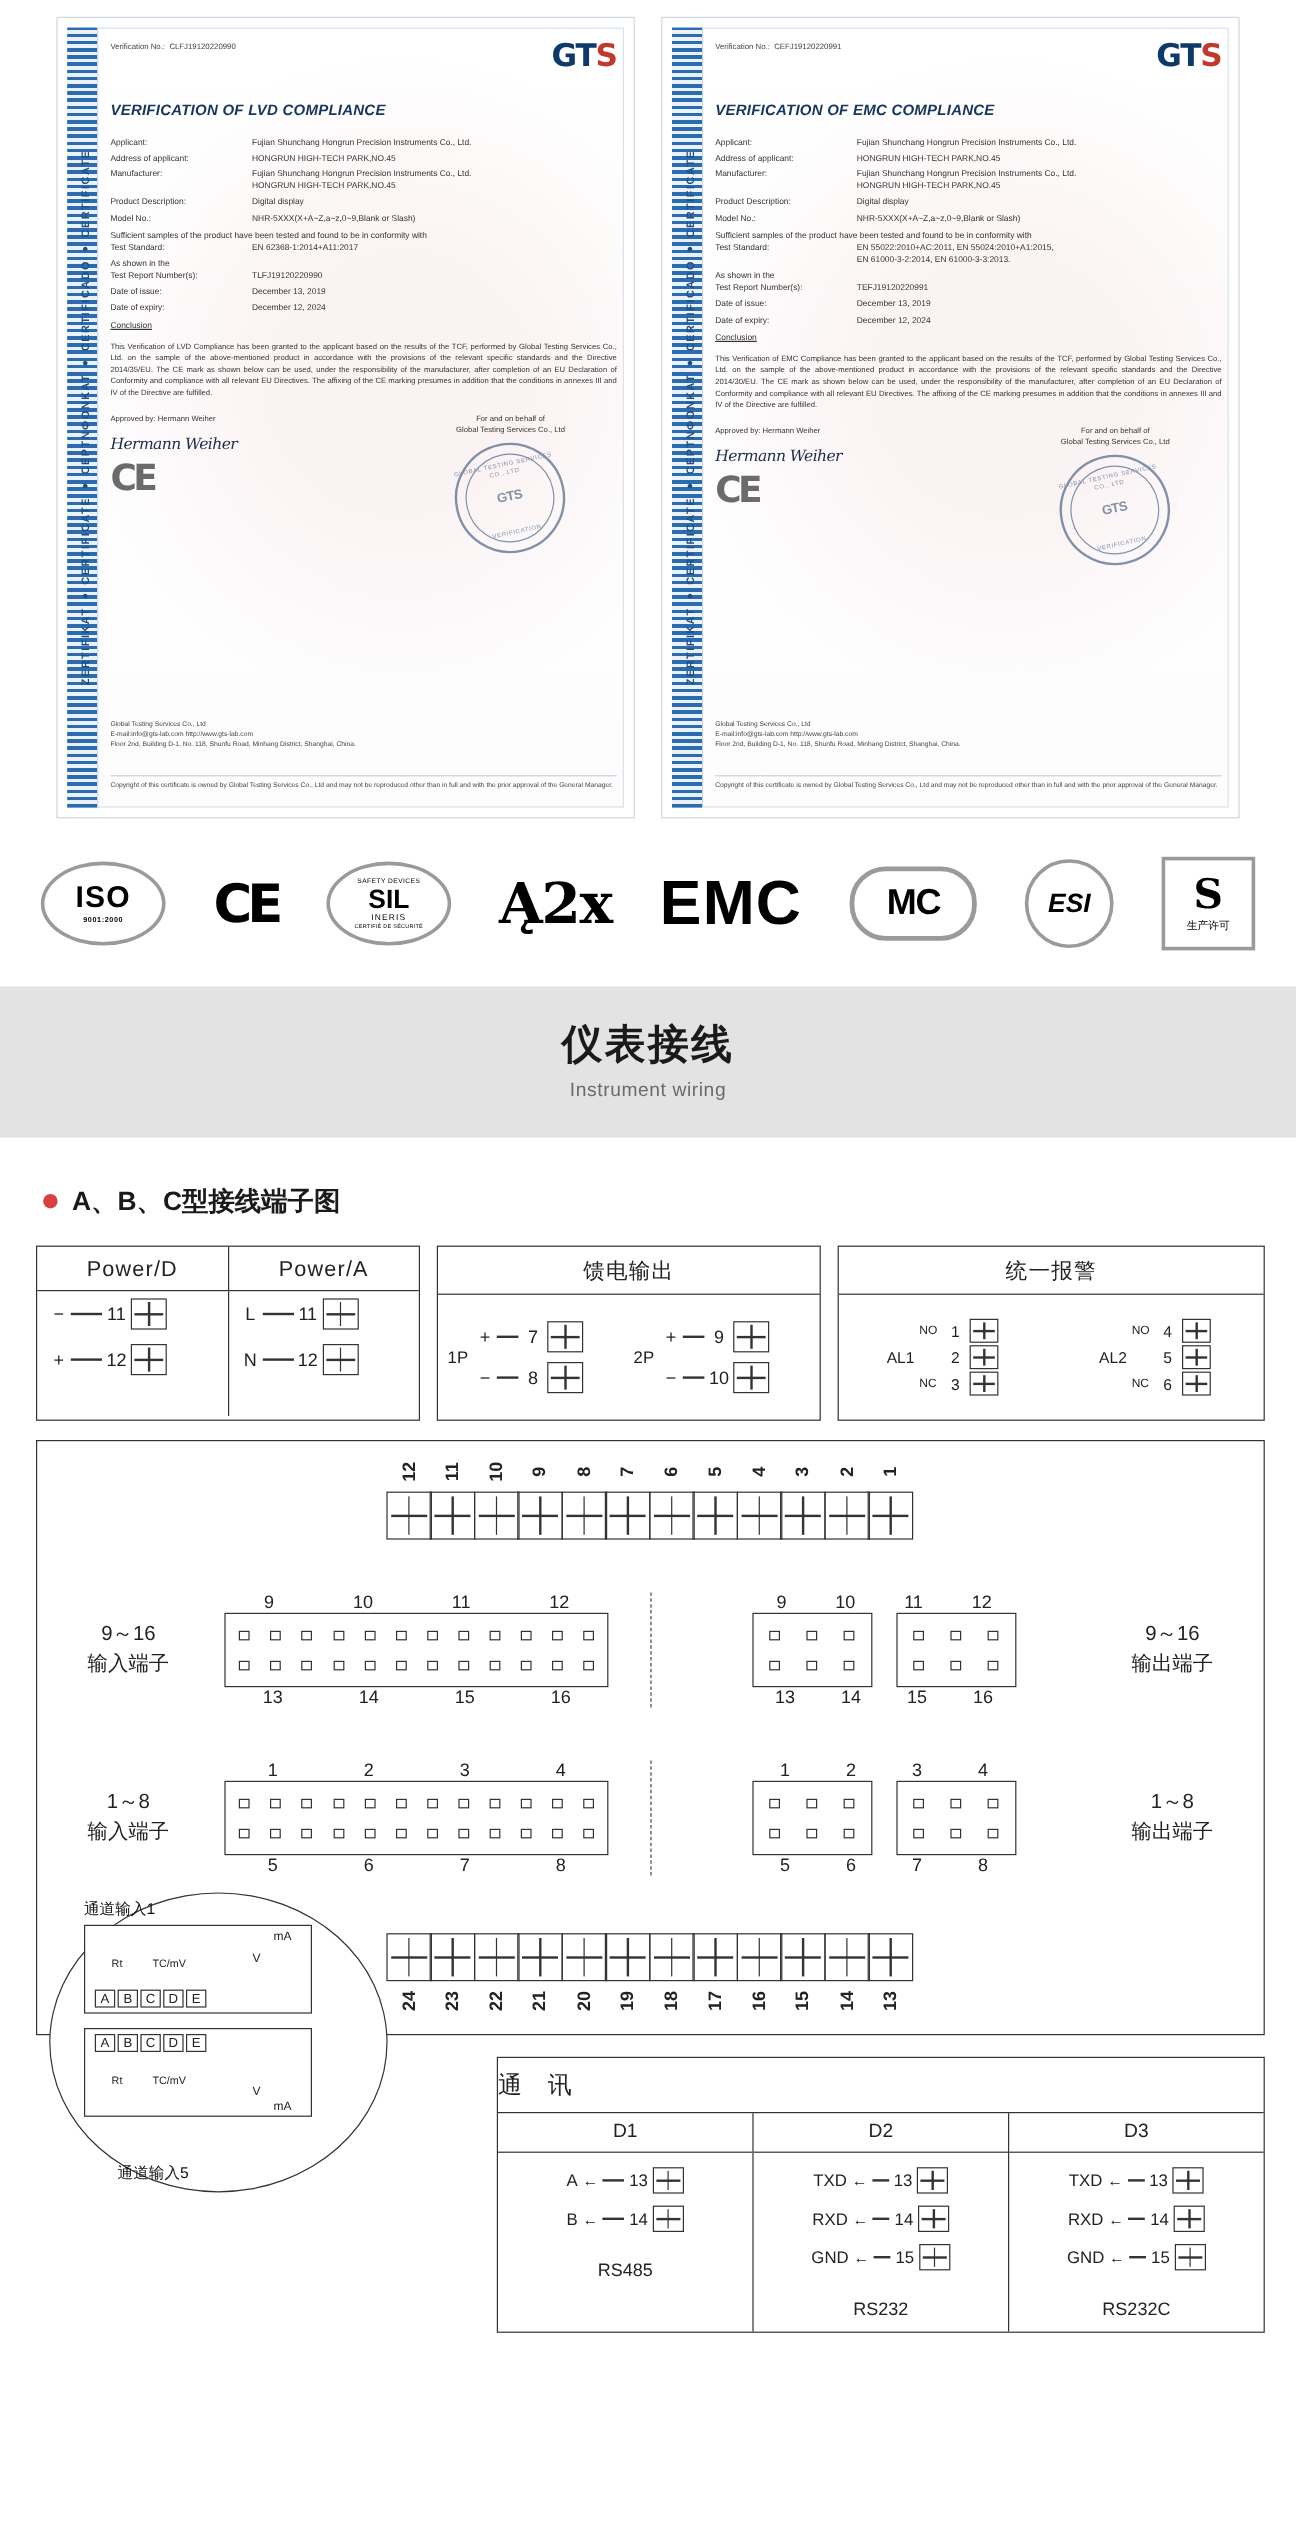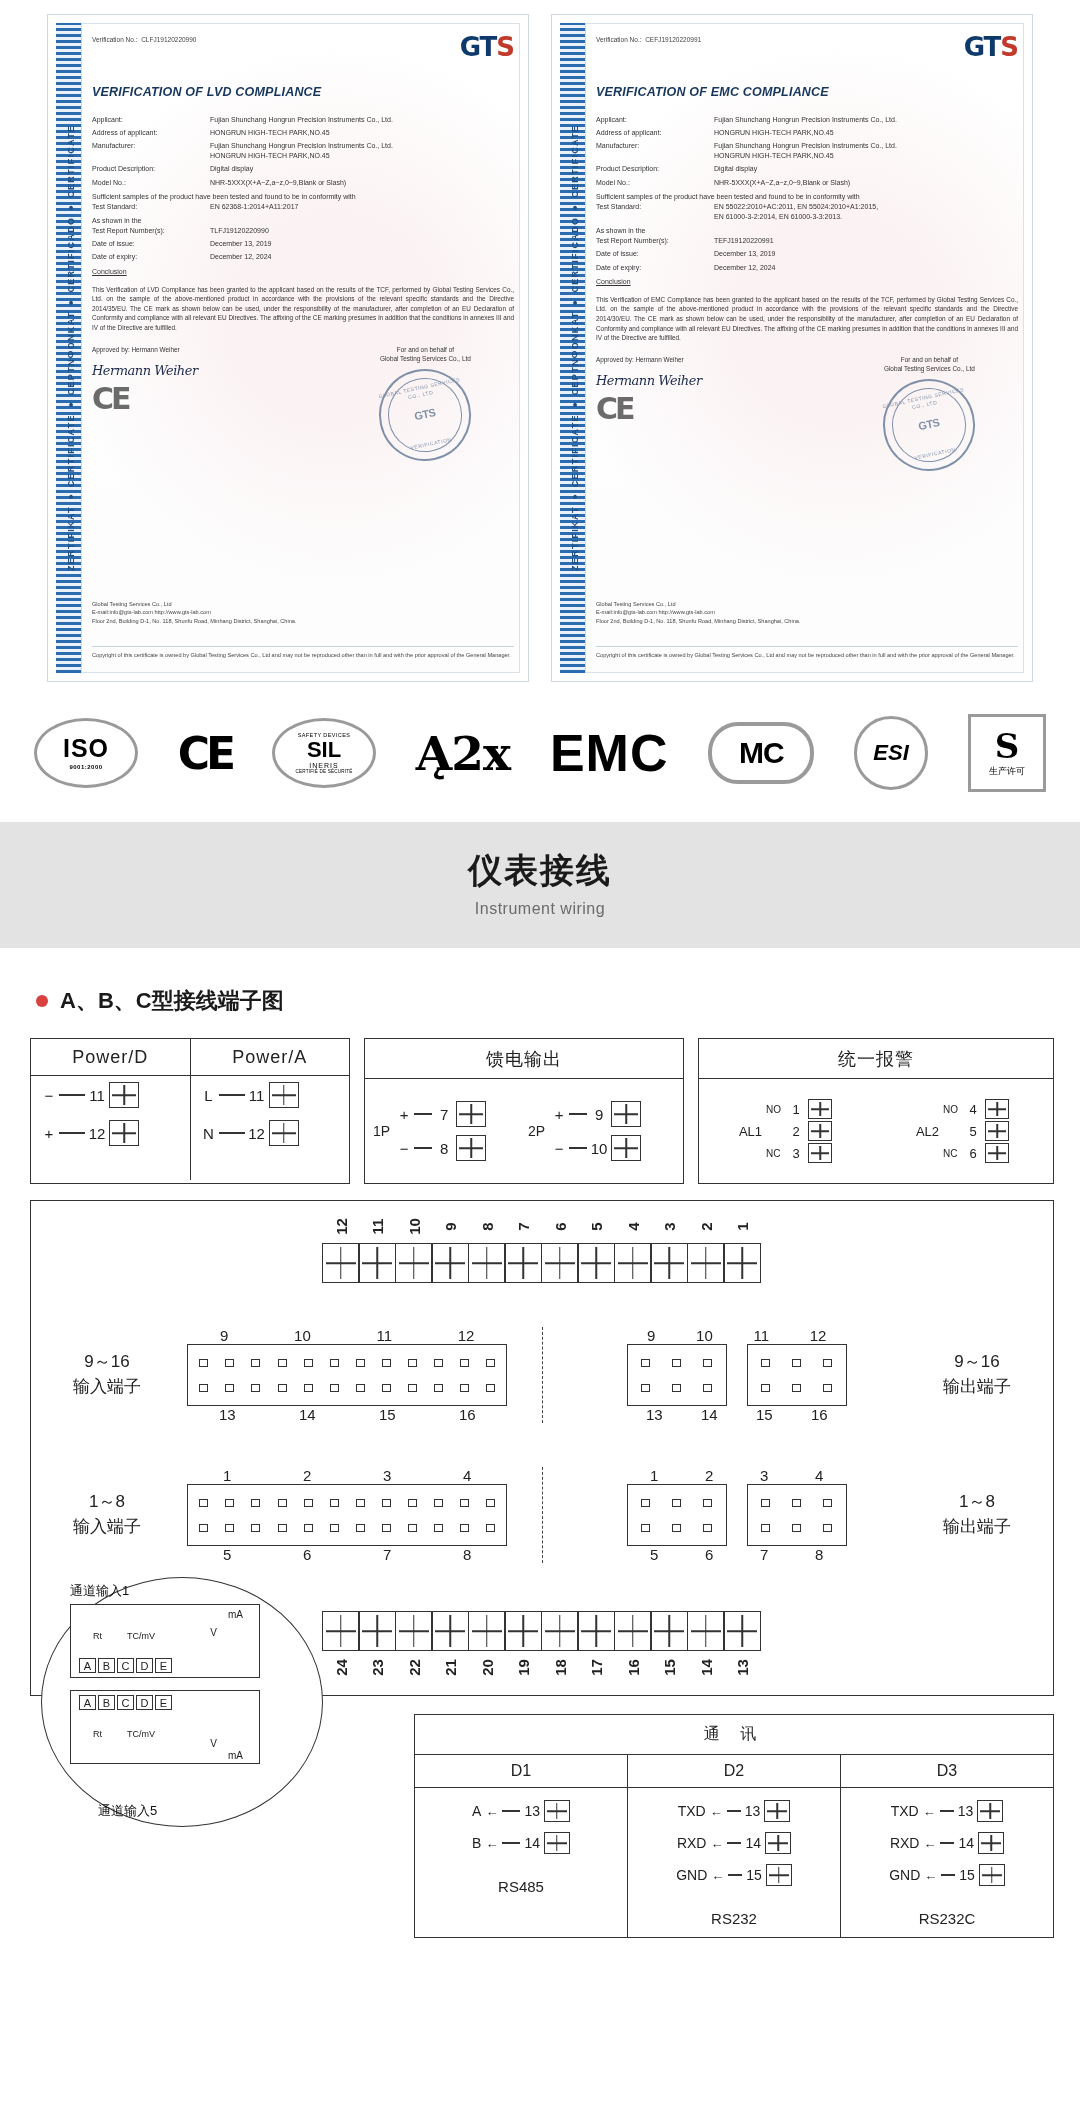--- a/index.html
+++ b/index.html
@@ -402,22 +402,21 @@
   }
 
   
   .comm-table {
     border: 1px solid #333;
     margin-top: 18px;
     width: 640px;
     margin-left: auto;
   }
   .comm-title {
-    text-align: center;
-    font-size: 16px;
+    font-size: 20px;
     padding: 9px 0;
     border-bottom: 1px solid #333;
     letter-spacing: 8px;
   }
   .comm-cols { display: flex; }
   .comm-col { flex: 1; }
   .comm-col + .comm-col { border-left: 1px solid #333; }
   .comm-col-head {
     text-align: center;
     font-size: 16px;

